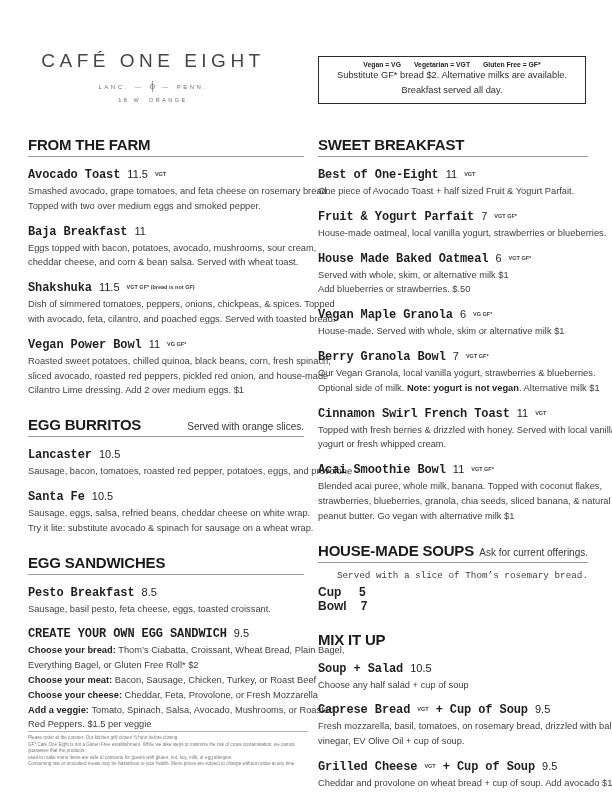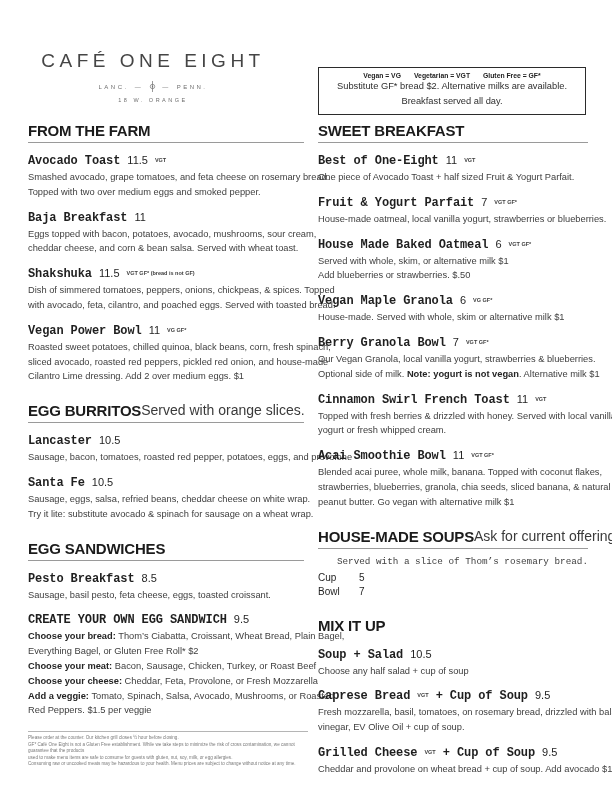--- a/index.html
+++ b/index.html
@@ -7,50 +7,50 @@
     position:relative;width:612px;height:792px;background:#ffffff;
     font-family:"Liberation Sans",sans-serif;color:#262626;overflow:hidden;
   }
   
   .logo{position:absolute;left:39px;top:50px;width:228px;text-align:center;color:#4a4a4a;}
   .logo-title{font-size:19px;font-weight:400;letter-spacing:4.5px;white-space:nowrap;color:#454545;}
   .logo-sub{margin-top:9px;font-size:6px;letter-spacing:2.5px;color:#6e6e6e;display:flex;justify-content:center;align-items:center;gap:6px;}
   .logo-sub svg{display:block;}
   .logo-address{margin-top:5px;font-size:5.5px;letter-spacing:2.5px;color:#6e6e6e;}
   .info-box{
-    position:absolute;left:318px;top:67px;width:268px;box-sizing:border-box;
+    position:absolute;left:318px;top:56px;width:268px;box-sizing:border-box;
     border:1px solid #2b2b2b;text-align:center;padding:4px 4px 5px 4px;
   }
   .legend-row{display:flex;justify-content:center;gap:13px;font-size:6.8px;font-weight:700;color:#222;}
   .info-line{font-size:9.3px;color:#2e2e2e;line-height:15px;}
   
-  .col{position:absolute;top:122px;}
+  .col{position:absolute;top:136px;}
   .col-left{left:28px;width:276px;}
   .col-right{left:318px;width:270px;}
   .menu-section{margin-bottom:18px;}
   .section-header{
     display:flex;justify-content:space-between;align-items:flex-end;
     border-bottom:1px solid #9a9a9a;padding-bottom:3px;margin-bottom:7px;
   }
   .section-header[data-rule="none"]{border-bottom:none;}
   .section-title{font-size:15px;font-weight:700;letter-spacing:-0.2px;color:#1b1b1b;white-space:nowrap;}
-  .section-note{font-size:14px;color:#3a3a3a;padding-bottom:1px;white-space:nowrap;}
+  .section-note{font-size:10px;color:#3a3a3a;padding-bottom:1px;white-space:nowrap;}
   .sub-note{text-align:right;font-size:9.3px;color:#3f3f3f;margin:2px 0 4px 0;font-family:Liberation Mono, monospace;}
   .sub-note:empty{display:none;}
   
   .menu-item{margin-top:11px;}
   .item-row{display:flex;align-items:baseline;gap:7px;margin-bottom:2px;}
   .item-row span:empty{display:none;}
   .item-name{font-size:12px;font-weight:700;letter-spacing:-0.1px;color:#1f1f1f;white-space:nowrap;font-family:Liberation Mono, monospace;}
   .item-price{font-size:11px;font-weight:400;color:#1f1f1f;}
   .item-tags{font-size:5.5px;font-weight:700;color:#3d3d3d;position:relative;top:-2px;white-space:nowrap;}
   .desc-line{font-size:9.3px;color:#404040;line-height:14.8px;white-space:nowrap;}
   .desc-line .b{font-weight:700;color:#252525;}
   
-  .price-line{display:flex;gap:14px;font-size:10px;font-weight:400;color:#1f1f1f;line-height:14px;}
+  .price-line{display:flex;gap:14px;font-size:12px;font-weight:700;color:#1f1f1f;line-height:14px;}
   .pl-name{min-width:27px;}
   
   .footer{
     position:absolute;left:28px;top:731px;width:280px;
     border-top:1px solid #b5b5b5;padding-top:3px;
     font-size:4.6px;line-height:6.6px;color:#7a7a7a;
   }
 </style>
 </head>
 <body>

